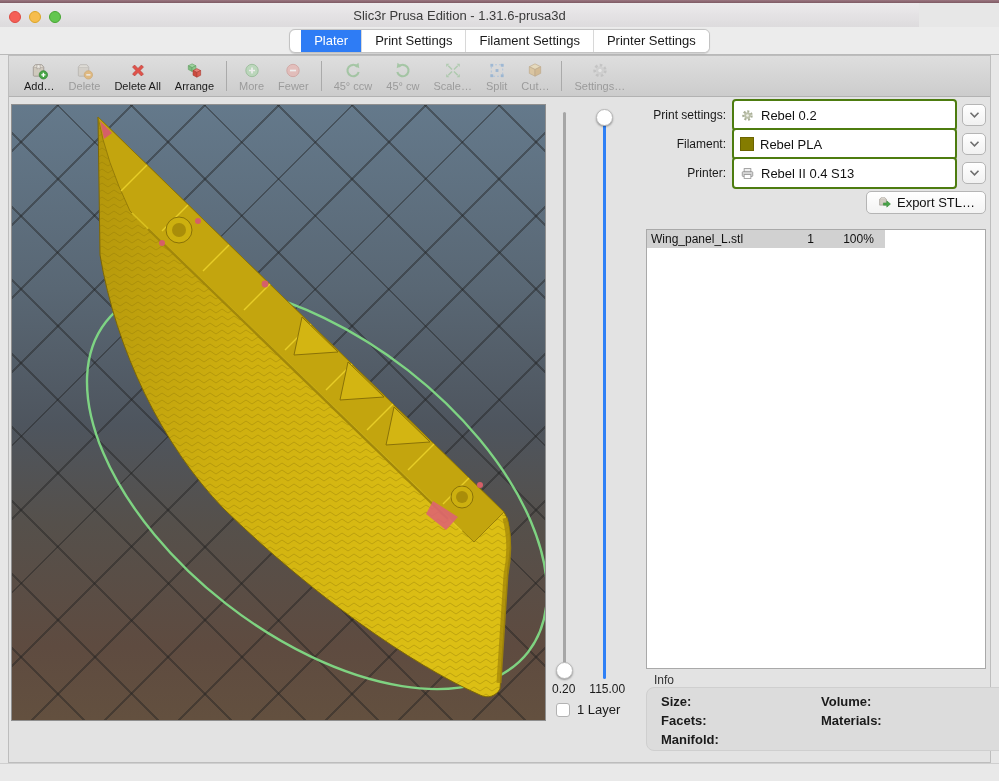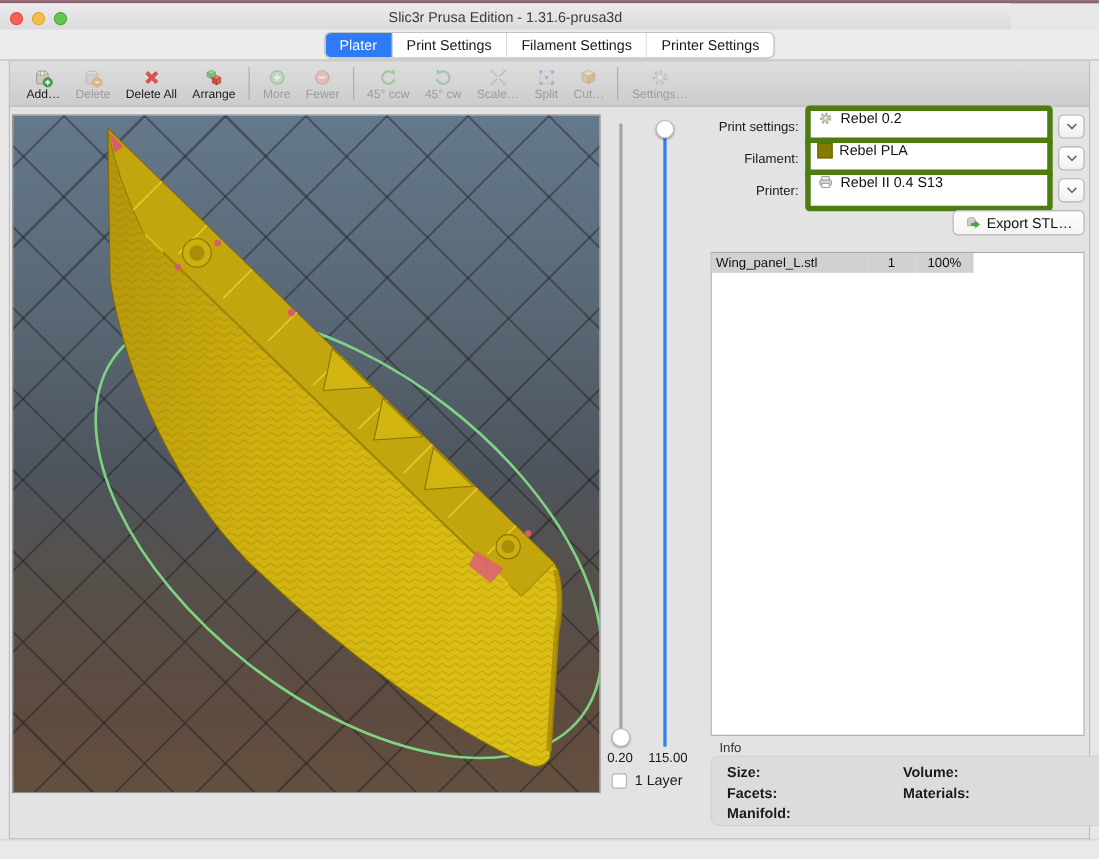--- a/index.html
+++ b/index.html
@@ -18,21 +18,21 @@
     font-size:13px;color:#3a3a3a;}
   .lights{position:absolute;left:9px;top:8px;display:flex;gap:8px;}
   .light{width:12px;height:12px;border-radius:50%;box-sizing:border-box;}
   .light.red{background:#f55f57;border:1px solid #dd4a42;}
   .light.yellow{background:#f6bd4e;border:1px solid #dba527;}
   .light.green{background:#63c650;border:1px solid #47a532;}
   .tabstrip{position:absolute;left:0;top:27px;width:999px;height:28px;
     background:#ececec;border-bottom:1px solid #b9b9b9;box-sizing:border-box;
     display:flex;align-items:center;justify-content:center;}
   .segmented{display:inline-flex;background:#ffffff;border:1px solid #c3c3c3;
-    border-radius:6px;overflow:hidden;height:22px;box-shadow:0 .5px 1px rgba(0,0,0,.12);}
+    border-radius:6px;overflow:hidden;height:22px;box-shadow:0 .5px 1px rgba(0,0,0,.12);padding-left:11px;}
   .segment{padding:0 13px;font-size:13px;line-height:22px;color:#1a1a1a;
     border-right:1px solid #d8d8d8;background:#fff;white-space:nowrap;}
   .segment:last-child{border-right:none;}
   .segment.active{background:#2e7cf5;color:#ffffff;}
   
   .content{position:absolute;left:8px;top:55px;width:983px;height:708px;
     box-sizing:border-box;background:#e3e3e3;border:1px solid #bdbdbd;}
   
   .toolbar{position:absolute;left:0;top:0;right:0;height:40px;
     background:linear-gradient(180deg,#dedede,#cccccc);
@@ -62,22 +62,22 @@
   .knob.high{left:50px;top:5px;}
   .slider-labels{position:absolute;left:6px;top:578px;display:flex;gap:14px;}
   .onelayer{position:absolute;left:10px;top:598px;display:flex;align-items:center;gap:7px;font-size:13px;}
   .checkbox{width:14px;height:14px;background:#ffffff;border:1px solid #b3b3b3;border-radius:3px;box-sizing:border-box;}
   
   .viewtabs{position:absolute;left:207px;top:669px;}
   
   .rightpanel{position:absolute;left:637px;top:48px;width:340px;height:650px;}
   .preset-row{display:flex;align-items:center;margin-bottom:7px;height:22px;}
   .preset-label{width:80px;text-align:right;font-size:12px;color:#1a1a1a;margin-right:6px;white-space:nowrap;}
-  .combo{flex:1;height:22px;background:#ffffff;border:5px solid #4d7c0f;border-radius:4px;
-    display:flex;align-items:flex-end;gap:6px;padding:14px 6px;font-size:13px;color:#111;box-sizing:border-box;}
+  .combo{flex:1;height:22px;background:#ffffff;border:2px solid #4d7c0f;border-radius:4px;
+    display:flex;align-items:center;gap:6px;padding:14px 6px;font-size:13px;color:#111;box-sizing:border-box;}
   .combo .cicon{width:15px;height:15px;flex:0 0 auto;}
   .swatch{width:14px;height:14px;background:#847c00;border:1px solid #6b6400;box-sizing:border-box;}
   .ddbtn{width:24px;height:22px;margin-left:5px;background:linear-gradient(#ffffff,#f1f1f1);
     border:1px solid #b5b5b5;border-radius:5px;display:flex;align-items:center;justify-content:center;box-sizing:border-box;}
   .export-row{display:flex;justify-content:flex-end;gap:8px;margin-top:3px;}
   .btn{height:23px;background:linear-gradient(#ffffff,#f3f3f3);border:1px solid #b5b5b5;border-radius:5px;
     display:flex;align-items:center;gap:5px;padding:0 10px;font-size:13px;color:#111;box-sizing:border-box;}
   .btn .bicon{width:15px;height:15px;}
   
   .objtable{position:absolute;left:0;top:125px;width:340px;height:440px;background:#ffffff;

